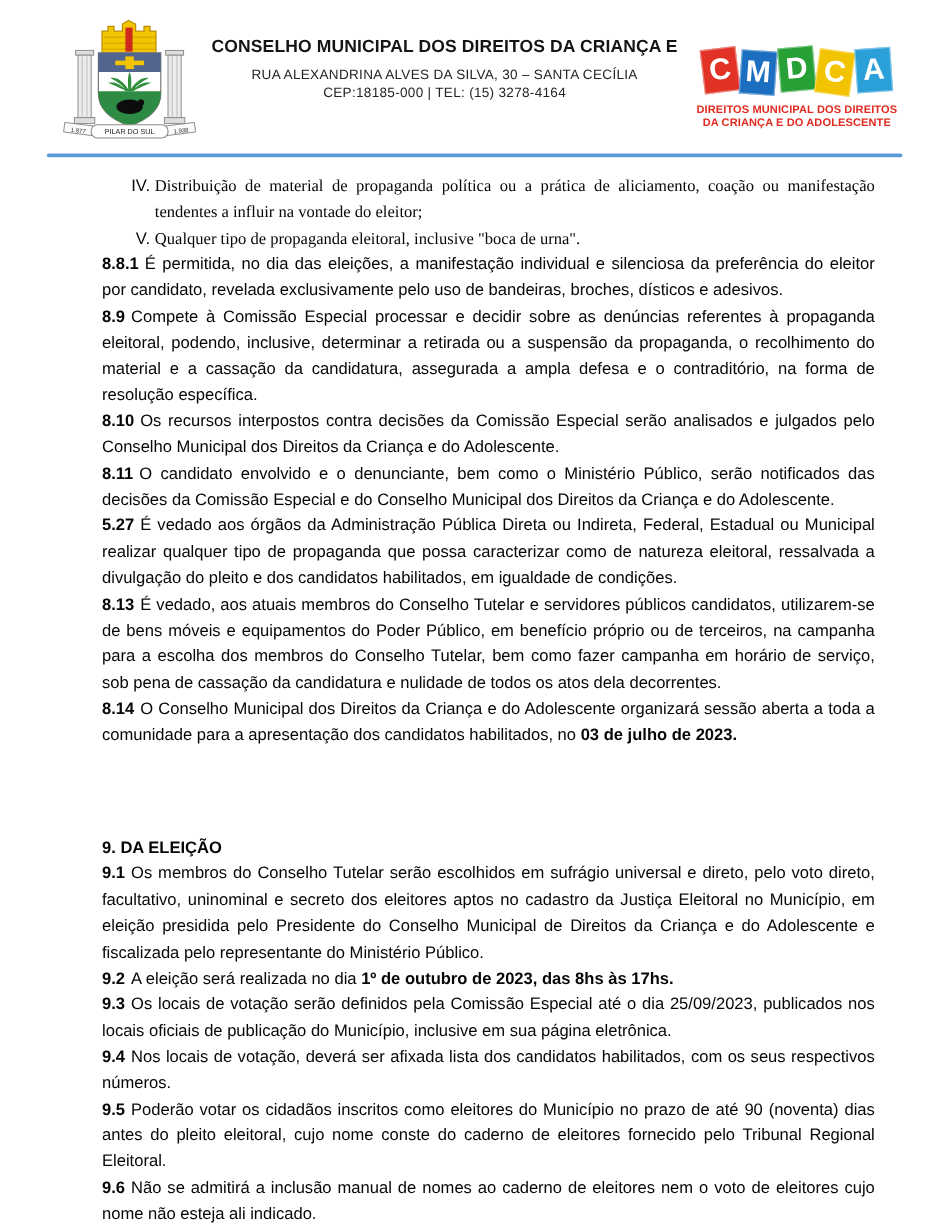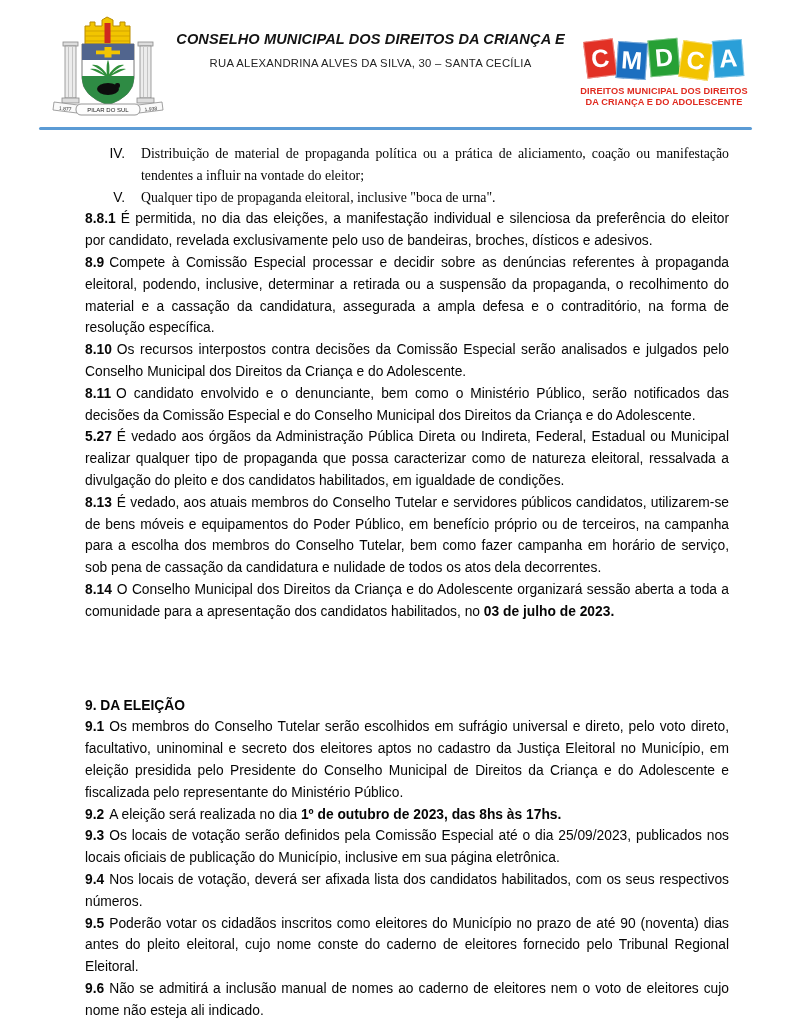--- a/index.html
+++ b/index.html
@@ -5,21 +5,21 @@
   * { margin:0; padding:0; box-sizing:border-box; }
   html,body { background:#fff; }
   .page {
     width:791px; height:1024px; margin:0 auto; background:#ffffff;
     font-family:"Liberation Sans", sans-serif; color:#000; overflow:hidden; position:relative;
   }
   
   .hdr { display:flex; align-items:flex-start; padding:14px 38px 0 52px; }
   .crest-wrap { width:114px; flex:none; }
   .org { flex:1; text-align:center; padding-top:16px; }
-  .org-title { font-weight:bold; font-style:italic; font-size:14.6px; line-height:19px; color:#141414; letter-spacing:0.1px;text-align:center; }
+  .org-title { font-weight:bold; font-size:14.6px; line-height:19px; color:#141414; letter-spacing:0.1px;text-align:center; }
   .org-addr  { font-size:11.3px; line-height:15px; color:#242424; letter-spacing:0.25px; }
   .org-addr.first { margin-top:7px; }
   .cmdca { width:178px; flex:none; padding-top:20px; text-align:center; }
   .tiles { display:flex; justify-content:center; align-items:center; gap:2px; height:46px; }
   .tile {
     width:30px; height:37px; display:flex; align-items:center; justify-content:center;
     color:#fff; font-weight:bold; font-size:25px; font-family:"Liberation Sans", sans-serif;
     box-shadow:0 0 0 1px rgba(255,255,255,0.4) inset;
   }
   .tile:nth-child(1){ transform:rotate(-7deg) translateY(1px); }
@@ -28,21 +28,21 @@
   .tile:nth-child(4){ transform:rotate(8deg)  translateY(3px); }
   .tile:nth-child(5){ transform:rotate(-4deg) translateY(1px); }
   .cmdca-caption { margin-top:6px; font-weight:bold; font-size:9.2px; line-height:11px; letter-spacing:0.1px; white-space:nowrap; }
   .rule { height:3px; margin:5px 39px 0 39px; border-radius:2px; }
   
   .doc { padding:13px 62px 0 85px; font-size:13.8px; line-height:21.8px; color:#060606; }
   .doc p { text-align:justify; margin:0; }
   .pnum { font-weight:bold; margin-right:5px; }
   .pbold { font-weight:bold; }
   .list-row { display:flex; }
-  .list-num { flex:none; width:40px; text-align:right; margin-right:16px; }
+  .list-num { flex:none; width:40px; text-align:right; margin-right:4px; }
   .list-text { flex:1; text-align:justify;font-family:Liberation Serif, serif; }
   .sec-heading { font-weight:bold; font-size:13.8px; line-height:21.8px; margin-top:72px; }
   
   .crest-txt { font-family:"Liberation Sans", sans-serif; fill:#333; }
 </style>
 </head>
 <body>
 
 <div class="page">
 
@@ -94,20 +94,21 @@
           <text x="13" y="96.5" font-size="5" text-anchor="middle" class="crest-txt" transform="rotate(6 13 96.5)">1.877</text>
           <text x="99" y="96.5" font-size="5" text-anchor="middle" class="crest-txt" transform="rotate(-6 99 96.5)">1.938</text>
           <text x="56" y="98" font-size="6" text-anchor="middle" class="crest-txt" style="fill:#222;">PILAR DO SUL</text>
         </g>
       </svg>
     </div>
 
     <div class="org">
       <div class="org-title">CONSELHO MUNICIPAL DOS DIREITOS DA CRIANÇA E</div>
       <div class="org-addr first">RUA ALEXANDRINA ALVES DA SILVA, 30 – SANTA CECÍLIA</div>
+      <div class="org-addr">CEP:18185-000  |  TEL: (15) 3278-4164</div>
     </div>
 
     <div class="cmdca">
       <div class="tiles">
         <span class="tile" style="background-color: rgb(226, 49, 37);">C</span>
         <span class="tile" style="background-color: rgb(28, 111, 192);">M</span>
         <span class="tile" style="background-color: rgb(39, 160, 53);">D</span>
         <span class="tile" style="background-color: rgb(242, 195, 0);">C</span>
         <span class="tile" style="background-color: rgb(42, 159, 216);">A</span>
       </div>

